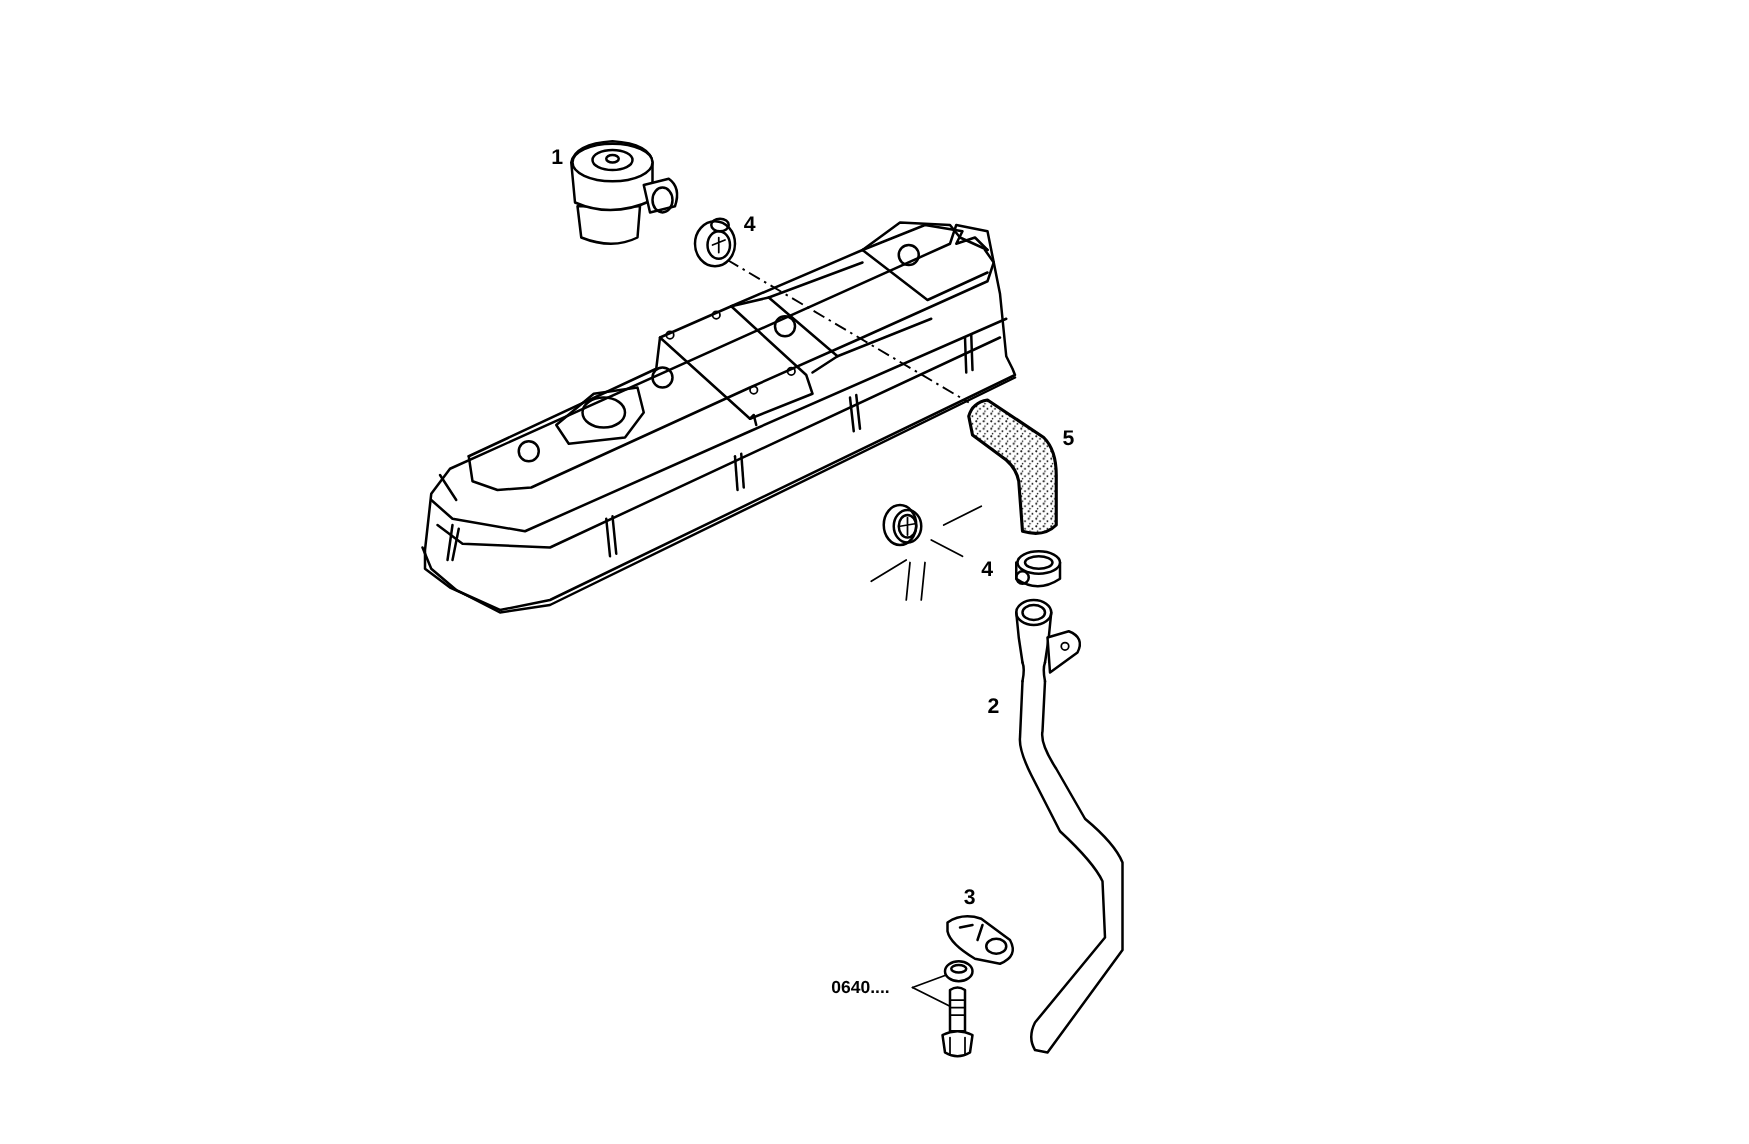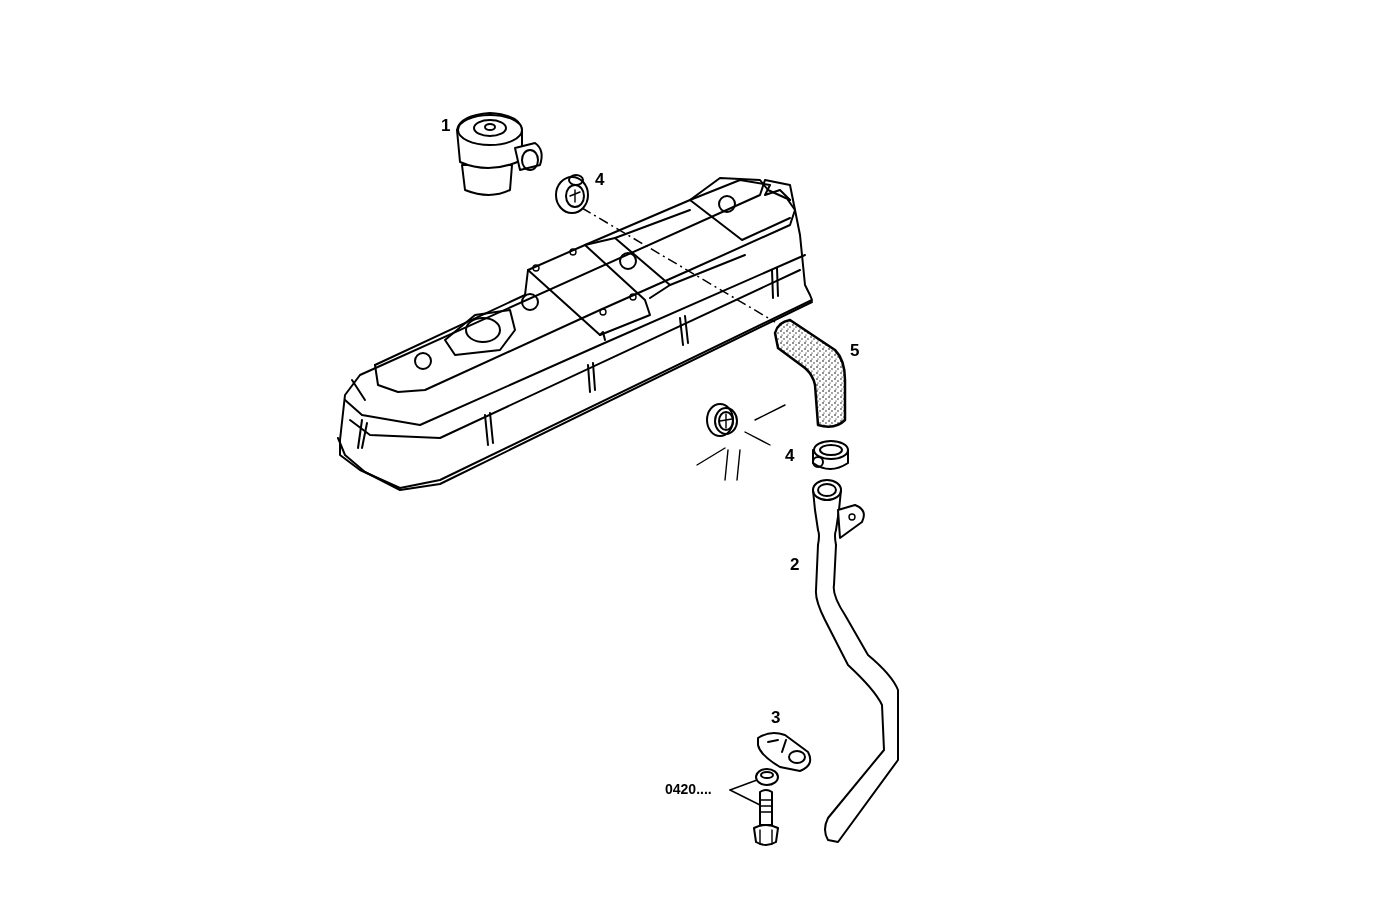--- a/index.html
+++ b/index.html
@@ -139,13 +139,13 @@
     <path class="thin" d="M760,830 L760,844 M772,830 L772,844"></path>
   </g>
 </svg>
 
 <div class="label" style="left:441px; top:117px;">1</div>
 <div class="label" style="left:595px; top:171px;">4</div>
 <div class="label" style="left:850px; top:342px;">5</div>
 <div class="label" style="left:785px; top:447px;">4</div>
 <div class="label" style="left:790px; top:556px;">2</div>
 <div class="label" style="left:771px; top:709px;">3</div>
-<div class="label small" style="left:665px; top:782px;">0420....</div>
+<div class="label small" style="left:665px; top:782px;">0640....</div>
 
 </body></html>

